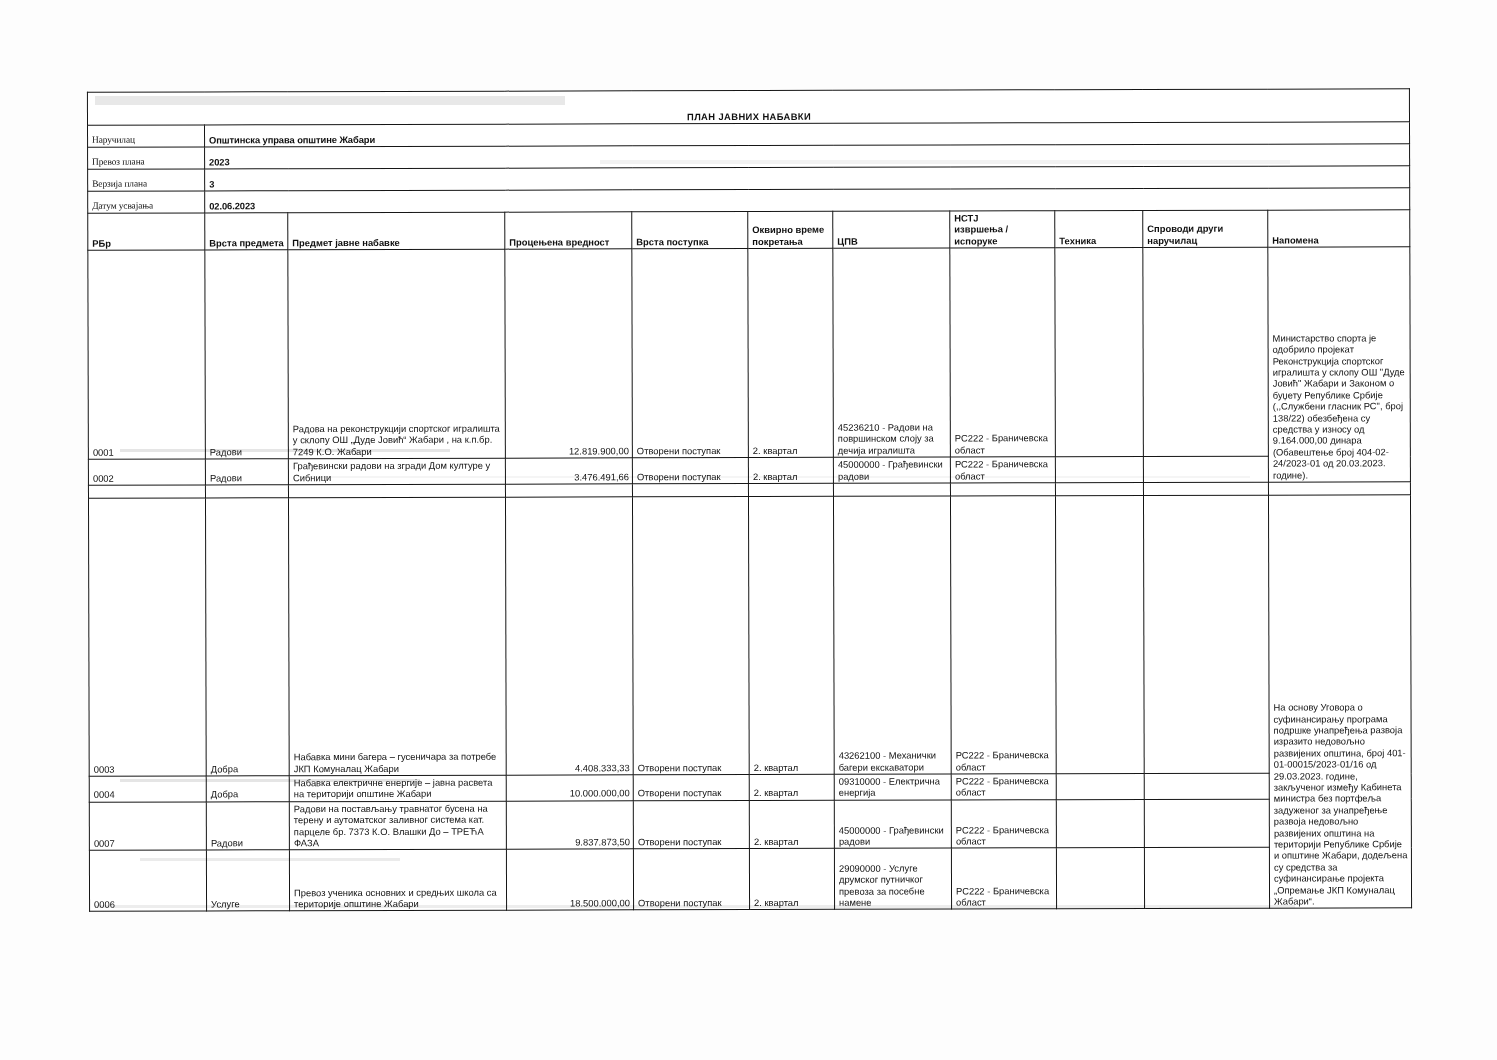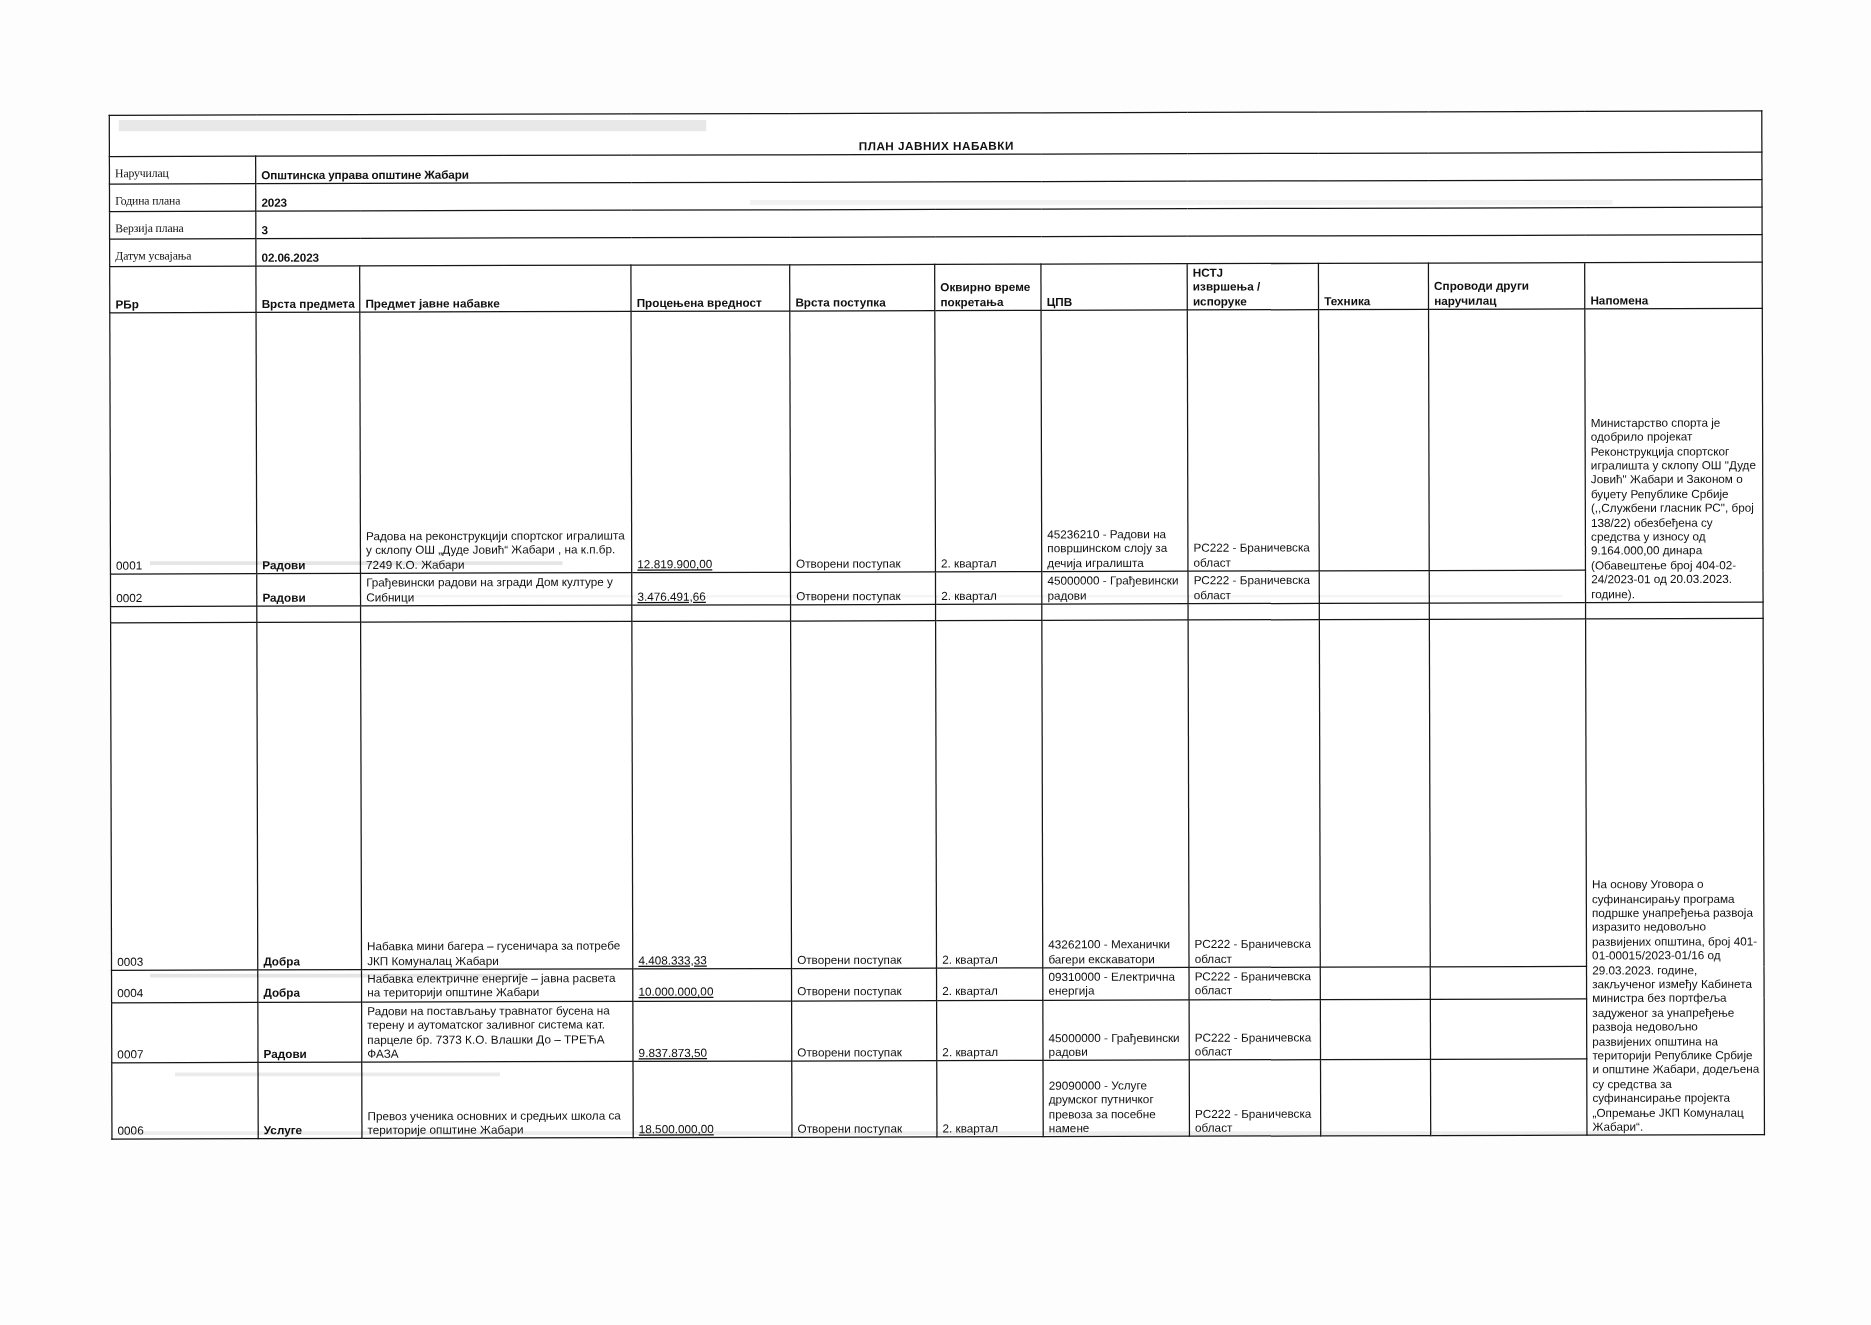--- a/index.html
+++ b/index.html
@@ -89,23 +89,23 @@
   td.col-head .sub {
     display: block;
     font-weight: bold;
   }
 
   
   td.spacer { height: 10px; }
 
   
   td.c-rb      { vertical-align: bottom; }
-  td.c-kind    { vertical-align: bottom; font-weight: bold; }
+  td.c-kind    { vertical-align: bottom; }
   td.c-subject { vertical-align: bottom; }
-  td.c-value   { text-align: left; vertical-align: bottom; padding-right: 4px; text-decoration: underline; }
+  td.c-value   { text-align: right; vertical-align: bottom; padding-right: 4px; }
   td.c-proc    { vertical-align: bottom; }
   td.c-time    { vertical-align: bottom; }
   td.c-cpv     { vertical-align: bottom; }
   td.c-nstj    { vertical-align: bottom; }
   td.c-tech    { }
   td.c-other   { }
   td.c-note    { vertical-align: top; padding-top: 4px; line-height: 12.6px; }
 
   
   .smudge {
@@ -146,21 +146,21 @@
     <tbody>
         <tr>
       <td class="title-cell" colspan="11">ПЛАН ЈАВНИХ НАБАВКИ</td>
     </tr>
 
     <tr>
       <td class="meta-label">Наручилац</td>
       <td class="meta-value" colspan="10">Општинска управа општине Жабари</td>
     </tr>
     <tr>
-      <td class="meta-label">Година плана</td>
+      <td class="meta-label">Превоз плана</td>
       <td class="meta-value" colspan="10">2023</td>
     </tr>
     <tr>
       <td class="meta-label">Верзија плана</td>
       <td class="meta-value" colspan="10">3</td>
     </tr>
     <tr>
       <td class="meta-label">Датум усвајања</td>
       <td class="meta-value" colspan="10">02.06.2023</td>
     </tr>

